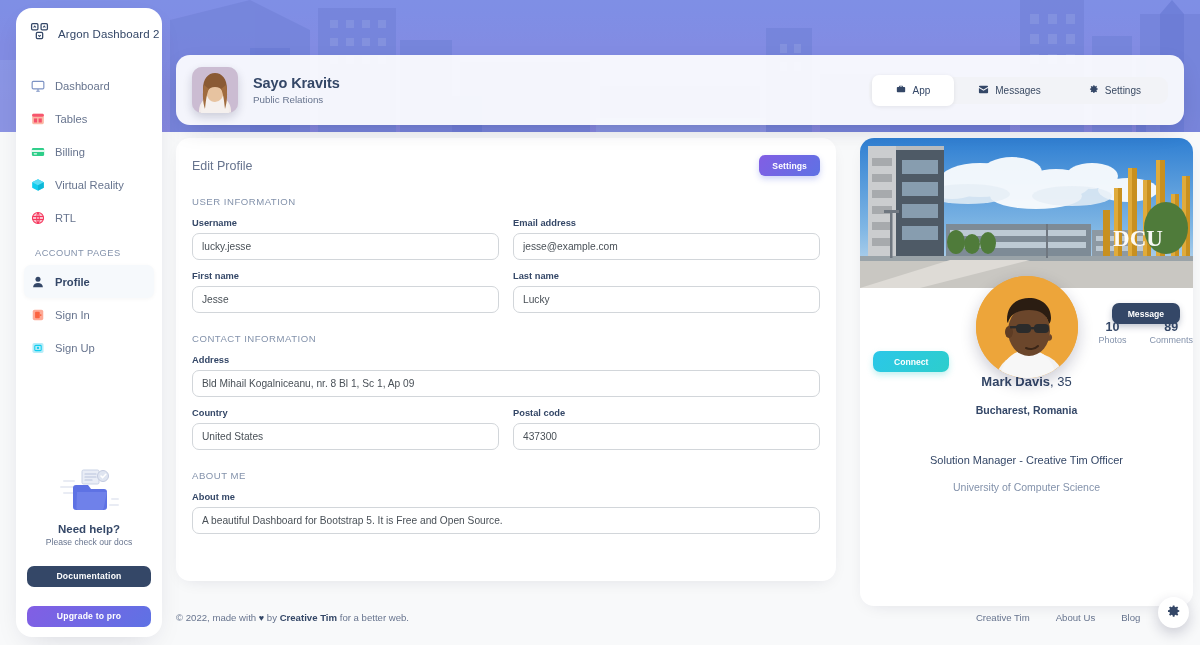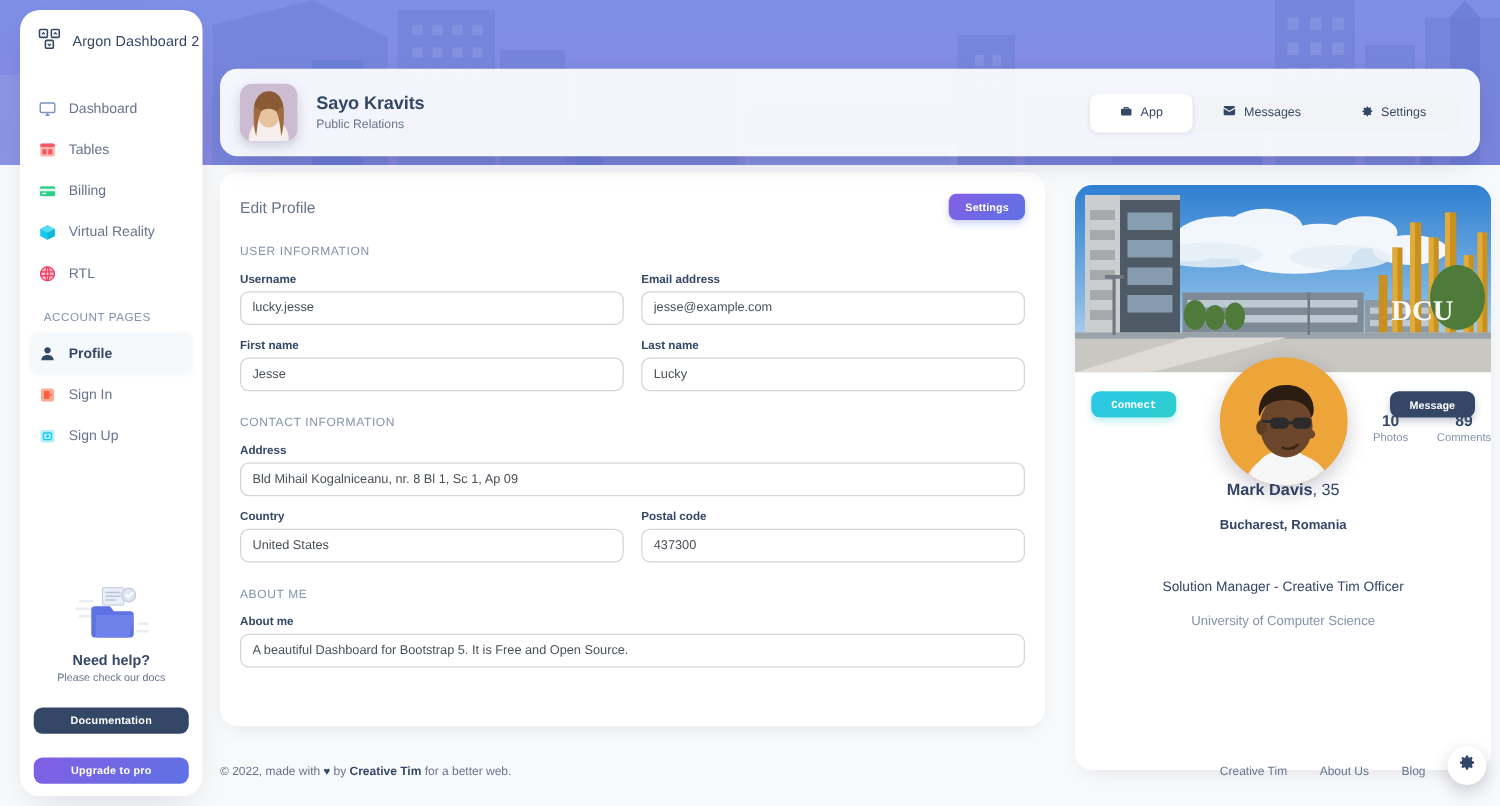--- a/index.html
+++ b/index.html
@@ -121,41 +121,42 @@
   .flabel { font-size: 9.3px; color: #344767; font-weight: bold; display: block; margin-bottom: 5px; }
   .finput {
     width: 100%; height: 27px; border: 1px solid #d2d6da; border-radius: 7px;
     padding: 0 9px; font-size: 10.2px; color: #495057;
     font-family: inherit; background: #fff; outline: none;
   }
   .finput::placeholder { color: #adb5bd; }
 
   
   .side-card {
-    position: absolute; left: 860px; top: 148px; width: 333px; height: 468px;
+    position: absolute; left: 860px; top: 138px; width: 333px; height: 468px;
     background: #fff; border-radius: 14px; overflow: hidden;
     box-shadow: 0 5px 18px -8px rgba(20,20,60,.14);
   }
   .cover { position: relative; width: 100%; height: 150px; overflow: hidden; }
   .cover svg { display: block; }
   .card-avatar {
     position: absolute; left: 50%; transform: translateX(-50%); top: 138px;
     width: 102px; height: 102px; border-radius: 50%; overflow: hidden;
     background: #eda53a; border: 0; z-index: 5;
     box-shadow: 0 6px 16px rgba(20,20,60,.22);
   }
   .sc-actions {
     position: absolute; left: 0; right: 0; top: 165px;
     display: flex; justify-content: space-between; padding: 0 13px;
   }
   .btn-connect {
     background: linear-gradient(310deg,#2dcecc,#2bc7e8); color:#fff;
-    border: 0; border-radius: 7px; height: 21px; padding: 0 16px;
-    font-size: 8.6px; font-weight: bold; cursor: pointer; font-family: Liberation Mono, monospace;
+    border: 0; border-radius: 7px; height: 21px; padding: 0 21px;
+    font-size: 8.6px; font-weight: bold; cursor: pointer; font-family: Liberation Sans, sans-serif;
     box-shadow: 0 3px 6px rgba(45,206,204,.3);
+    margin-top: 48px;
   }
   .btn-message {
     background: #344767; color:#fff; border: 0; border-radius: 7px;
     height: 21px; padding: 0 16px; font-size: 8.6px; font-weight: bold;
     cursor: pointer; font-family: inherit; box-shadow: 0 3px 6px rgba(52,71,103,.3);
   }
   .stats {
     position: absolute; left: 0; right: 0; top: 182px;
     display: flex; justify-content: flex-end; gap: 23px;
   }

